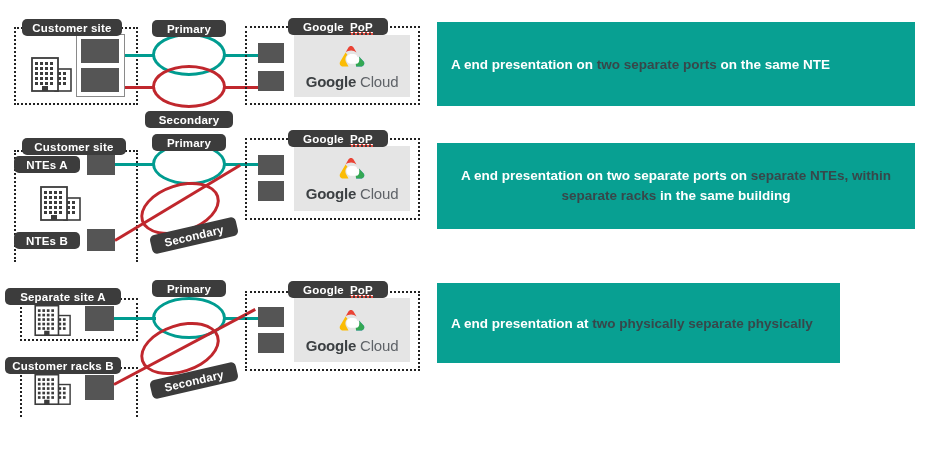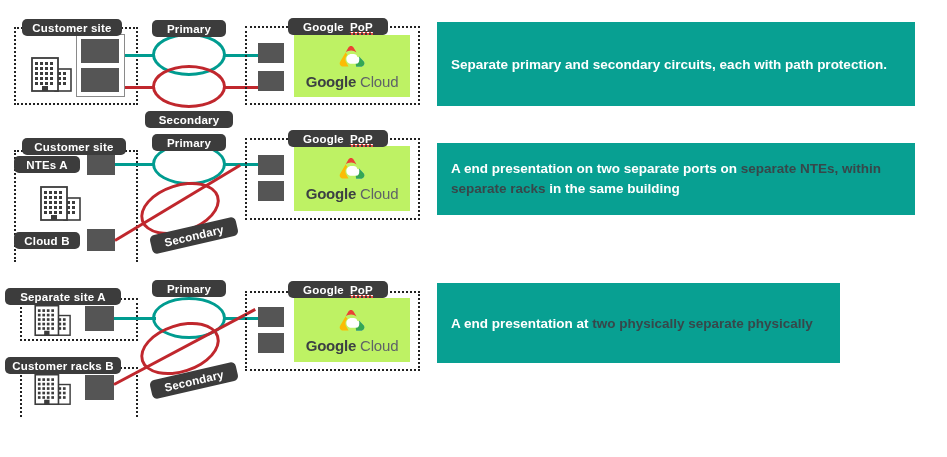--- a/index.html
+++ b/index.html
@@ -73,21 +73,21 @@
     box-sizing:border-box;
     background:transparent;
   }
   .oval.teal{border:3.5px solid #009c90;}
   .oval.red{border:3.5px solid #c0272d;}
   .oval.tilt{transform:rotate(-18deg);}
 
   
   .gcard{
     position:absolute;
-    background:#bef264;
+    background:#e5e5e5;
     display:flex;flex-direction:column;align-items:center;justify-content:center;
   }
   .gcard .gtext{
     font-size:15px;color:#5f6368;letter-spacing:-.2px;margin-top:2px;
     font-family:"Liberation Sans", sans-serif;
   }
   .gcard .gtext b{font-weight:bold;color:#3c4043;}
 
   
   .bld{position:absolute;}
@@ -193,21 +193,21 @@
         <path d="M34.0 22.2 L28.2 16.0 C28.6 17.3 28.7 18.7 28.5 20.0 L28.5 20.5 C28.5 22.8 26.7 24.6 24.4 24.6 L24.8 27.8 L30.7 27.8 C33.6 27.8 35.4 24.7 34.0 22.2 Z" fill="#34a853"></path>
       </svg>
       <div class="gtext">
         <b>Google</b>
         <span>Cloud</span>
       </div>
     </div>
 
     <div class="panel p1" style="left:437px;top:22px;width:478px;height:84px;">
       <p>
-        <span>Separate primary and secondary circuits, each with path protection.</span>
+        <span>A end presentation on </span><span class="hl">two separate ports</span><span> on the same NTE</span>
       </p>
     </div>
   </div>
 
   <div>
 
     <div class="dotbox open-bottom" style="left:14px;top:150px;width:124px;height:112px;"></div>
     <div class="pill" style="left:22px;top:138px;width:104px;">Customer site</div>
 
     <div class="pill" style="left:14px;top:156px;width:66px;">NTEs A</div>
@@ -242,21 +242,21 @@
         <rect x="16" y="22" width="3" height="3"></rect>
           <rect x="21" y="22" width="3" height="3"></rect>
         <rect x="6" y="27" width="3" height="3"></rect>
           <rect x="11" y="27" width="3" height="3"></rect>
         <rect x="16" y="27" width="3" height="3"></rect>
           <rect x="21" y="27" width="3" height="3"></rect>
         <rect x="13" y="31" width="6" height="5"></rect>
       </g>
     </svg>
 
-    <div class="pill" style="left:14px;top:232px;width:66px;">Cloud B</div>
+    <div class="pill" style="left:14px;top:232px;width:66px;">NTEs B</div>
     <div class="blk" style="left:87px;top:229px;width:28px;height:22px;"></div>
 
     <div class="line teal" style="left:115px;top:163px;width:39px;"></div>
     <div class="oval teal" style="left:152px;top:143px;width:74px;height:42px;"></div>
     <div class="line teal" style="left:224px;top:163px;width:34px;"></div>
     <div class="pill" style="left:152px;top:134px;width:74px;">Primary</div>
 
     <div class="diagline red" style="left:115px;top:239px;width:146px;transform:rotate(-31deg);"></div>
     <div class="oval red tilt" style="left:139px;top:184px;width:82px;height:49px;"></div>
     <div class="pill tilt" style="left:150px;top:226px;width:88px;height:19px;">Secondary</div>
@@ -279,21 +279,21 @@
         <path d="M28.2 16.0 C28.9 18.1 28.8 20.5 27.7 22.5 L24.8 27.8 L30.7 27.8 C33.6 27.8 35.4 24.7 34.0 22.2 Z" fill="#4285f4"></path>
         <path d="M19.2 13.0 C16.0 13.0 13.4 15.6 13.4 18.8 C13.4 22.0 16.0 24.6 19.2 24.6 L26.3 24.6 C28.6 24.6 30.4 22.8 30.4 20.5 C30.4 18.3 28.6 16.5 26.4 16.4 C25.9 14.5 24.2 13.0 22.0 13.0 Z" fill="#ffffff"></path>
         <path d="M34.0 22.2 L28.2 16.0 C28.6 17.3 28.7 18.7 28.5 20.0 L28.5 20.5 C28.5 22.8 26.7 24.6 24.4 24.6 L24.8 27.8 L30.7 27.8 C33.6 27.8 35.4 24.7 34.0 22.2 Z" fill="#34a853"></path>
       </svg>
       <div class="gtext">
         <b>Google</b>
         <span>Cloud</span>
       </div>
     </div>
 
-    <div class="panel p2" style="left:437px;top:143px;width:478px;height:72px;">
+    <div class="panel p2" style="left:437px;top:143px;width:478px;height:86px;text-align:center;">
       <p>
         <span>A end presentation on two separate ports on </span><span class="hl">separate NTEs, within separate racks</span><span> in the same building</span>
       </p>
     </div>
   </div>
 
   <div>
 
     <div class="dotbox" style="left:20px;top:298px;width:118px;height:43px;"></div>
     <div class="pill" style="left:5px;top:288px;width:116px;">Separate site A</div>

